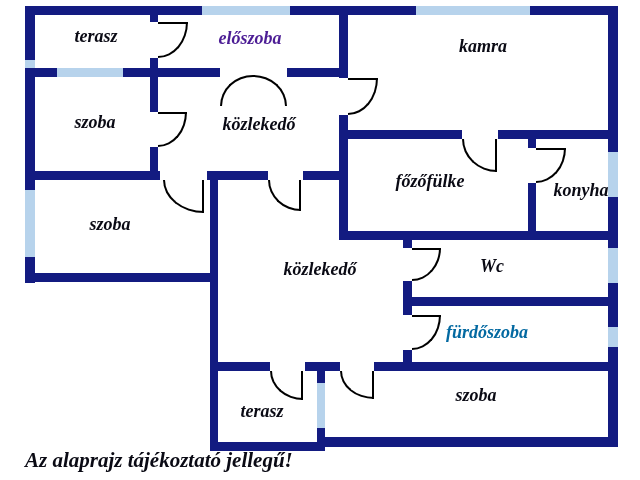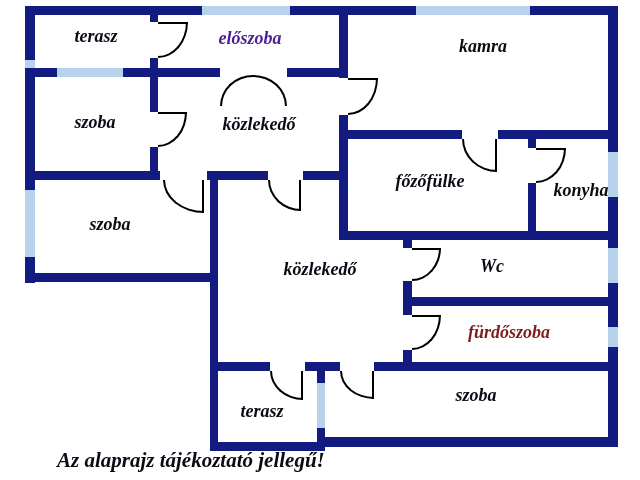--- a/index.html
+++ b/index.html
@@ -11,21 +11,21 @@
     font-family:"Liberation Serif","DejaVu Serif",serif;
   }
   .wall,.window,.door-leaf,.door-arc,.room-label,.footnote{position:absolute;}
   .room-label{
     transform:translate(-50%,-50%);
     font-style:italic;font-weight:bold;
     font-size:18px;line-height:1;white-space:nowrap;
   }
   .footnote{
     font-style:italic;font-weight:bold;
-    font-size:21px;line-height:1;white-space:nowrap;margin-left:32px;
+    font-size:21px;line-height:1;white-space:nowrap;
   }
   .door-arc{border:0 solid #000;}
 </style>
 </head>
 <body>
 
 <div class="stage">
   <div id="walls-layer">
       <div class="wall" style="left: 25px; top: 6px; width: 177px; height: 9px; background: rgb(19, 27, 129);"></div>
       <div class="wall" style="left: 290px; top: 6px; width: 126px; height: 9px; background: rgb(19, 27, 129);"></div>
@@ -108,18 +108,18 @@
       <div class="room-label" style="left: 96px; top: 36px; color: rgb(10, 10, 20);">terasz</div>
       <div class="room-label" style="left: 250px; top: 38px; color: #4c1d95;">előszoba</div>
       <div class="room-label" style="left: 483px; top: 46px; color: rgb(10, 10, 20);">kamra</div>
       <div class="room-label" style="left: 95px; top: 122px; color: rgb(10, 10, 20);">szoba</div>
       <div class="room-label" style="left: 259px; top: 124px; color: rgb(10, 10, 20);">közlekedő</div>
       <div class="room-label" style="left: 430px; top: 181px; color: rgb(10, 10, 20);">főzőfülke</div>
       <div class="room-label" style="left: 581px; top: 190px; color: rgb(10, 10, 20);">konyha</div>
       <div class="room-label" style="left: 110px; top: 224px; color: rgb(10, 10, 20);">szoba</div>
       <div class="room-label" style="left: 320px; top: 269px; color: rgb(10, 10, 20);">közlekedő</div>
       <div class="room-label" style="left: 492px; top: 266px; color: rgb(10, 10, 20);">Wc</div>
-      <div class="room-label" style="left: 509px; top: 332px; color: #7f1d1d;">fürdőszoba</div>
+      <div class="room-label" style="left: 487px; top: 332px; color: #0369a1;">fürdőszoba</div>
       <div class="room-label" style="left: 262px; top: 411px; color: rgb(10, 10, 20);">terasz</div>
       <div class="room-label" style="left: 476px; top: 395px; color: rgb(10, 10, 20);">szoba</div>
     </div>
   <div class="footnote" style="left: 25px; top: 450px; color: rgb(10, 10, 20);">Az alaprajz tájékoztató jellegű!</div>
 </div>
 
 </body></html>

